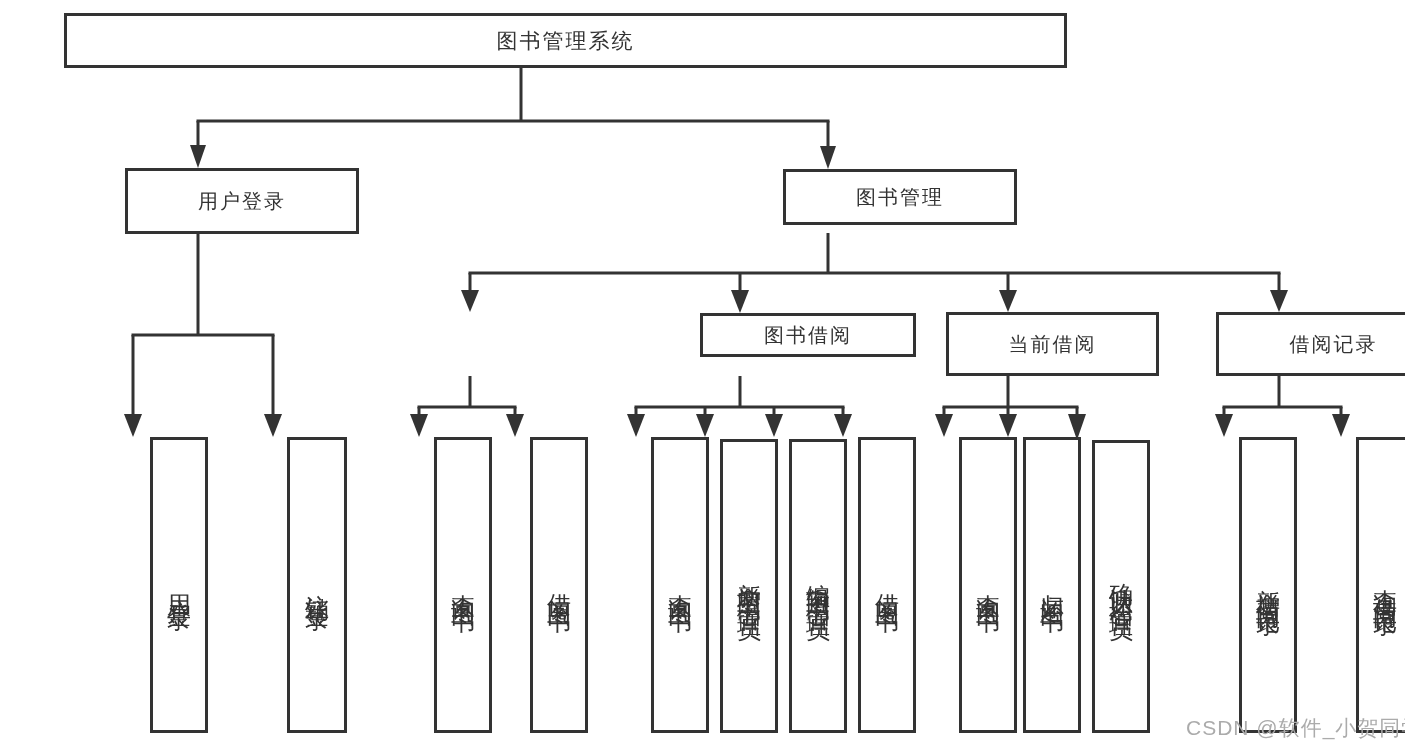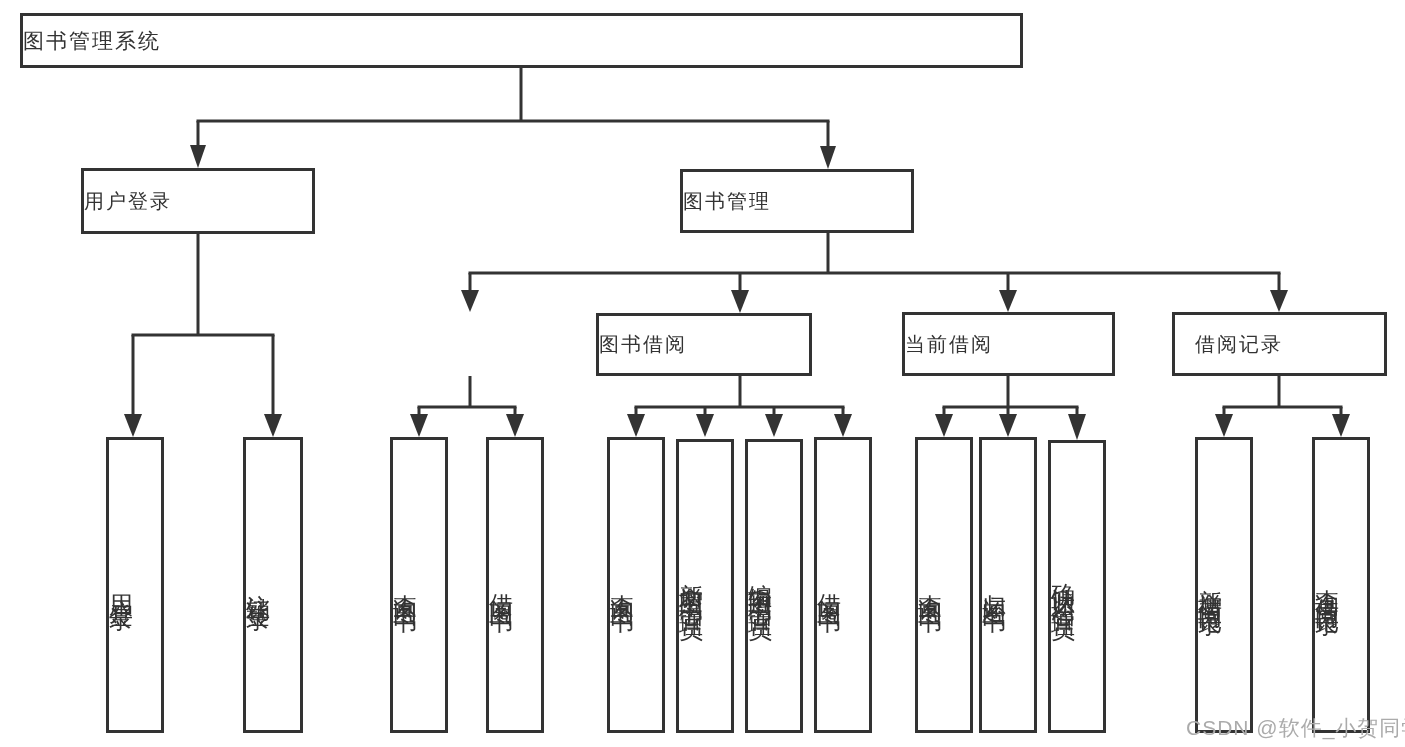--- a/index.html
+++ b/index.html
@@ -26,21 +26,23 @@
     width: 1405px; height: 747px;
   }
   .wires line { stroke: var(--line); stroke-width: 3; }
   .wires polygon { fill: var(--line); }
   .node {
     position: absolute;
     background: var(--box_fill);
     border: 3px solid var(--line);
     display: flex;
     align-items: center;
+    justify-content: center;
     color: var(--line);
+    margin-left: 44px;
   }
   .hnode span {
     font-size: 20px;
     letter-spacing: 2px;
     white-space: nowrap;
   }
   .root-node span { font-size: 21px; }
   .vnode span {
     writing-mode: vertical-rl;
     text-orientation: mixed;
@@ -140,25 +142,25 @@
     </g>
   </svg>
 
   <div class="node hnode root-node" style="left:20px; top:13px; width:1003px; height:55px;">
     <span>图书管理系统</span>
   </div>
 
   <div class="node hnode" style="left:81px; top:168px; width:234px; height:66px;">
     <span>用户登录</span>
   </div>
-  <div class="node hnode" style="left:680px; top:169px; width:234px; height:64px;">
+  <div class="node hnode" style="left:739px; top:169px; width:234px; height:56px;">
     <span>图书管理</span>
   </div>
 
-  <div class="node hnode" style="left:596px; top:313px; width:216px; height:63px;">
+  <div class="node hnode" style="left:656px; top:313px; width:216px; height:44px;">
     <span>图书借阅</span>
   </div>
   <div class="node hnode" style="left:902px; top:312px; width:213px; height:64px;font-family:Liberation Serif, serif;">
     <span>当前借阅</span>
   </div>
   <div class="node hnode" style="left:1172px; top:312px; width:215px; height:64px;padding-left:20px;">
     <span>借阅记录</span>
   </div>
 
   <div class="node vnode" style="left:106px; top:437px; width:58px; height:296px;">

